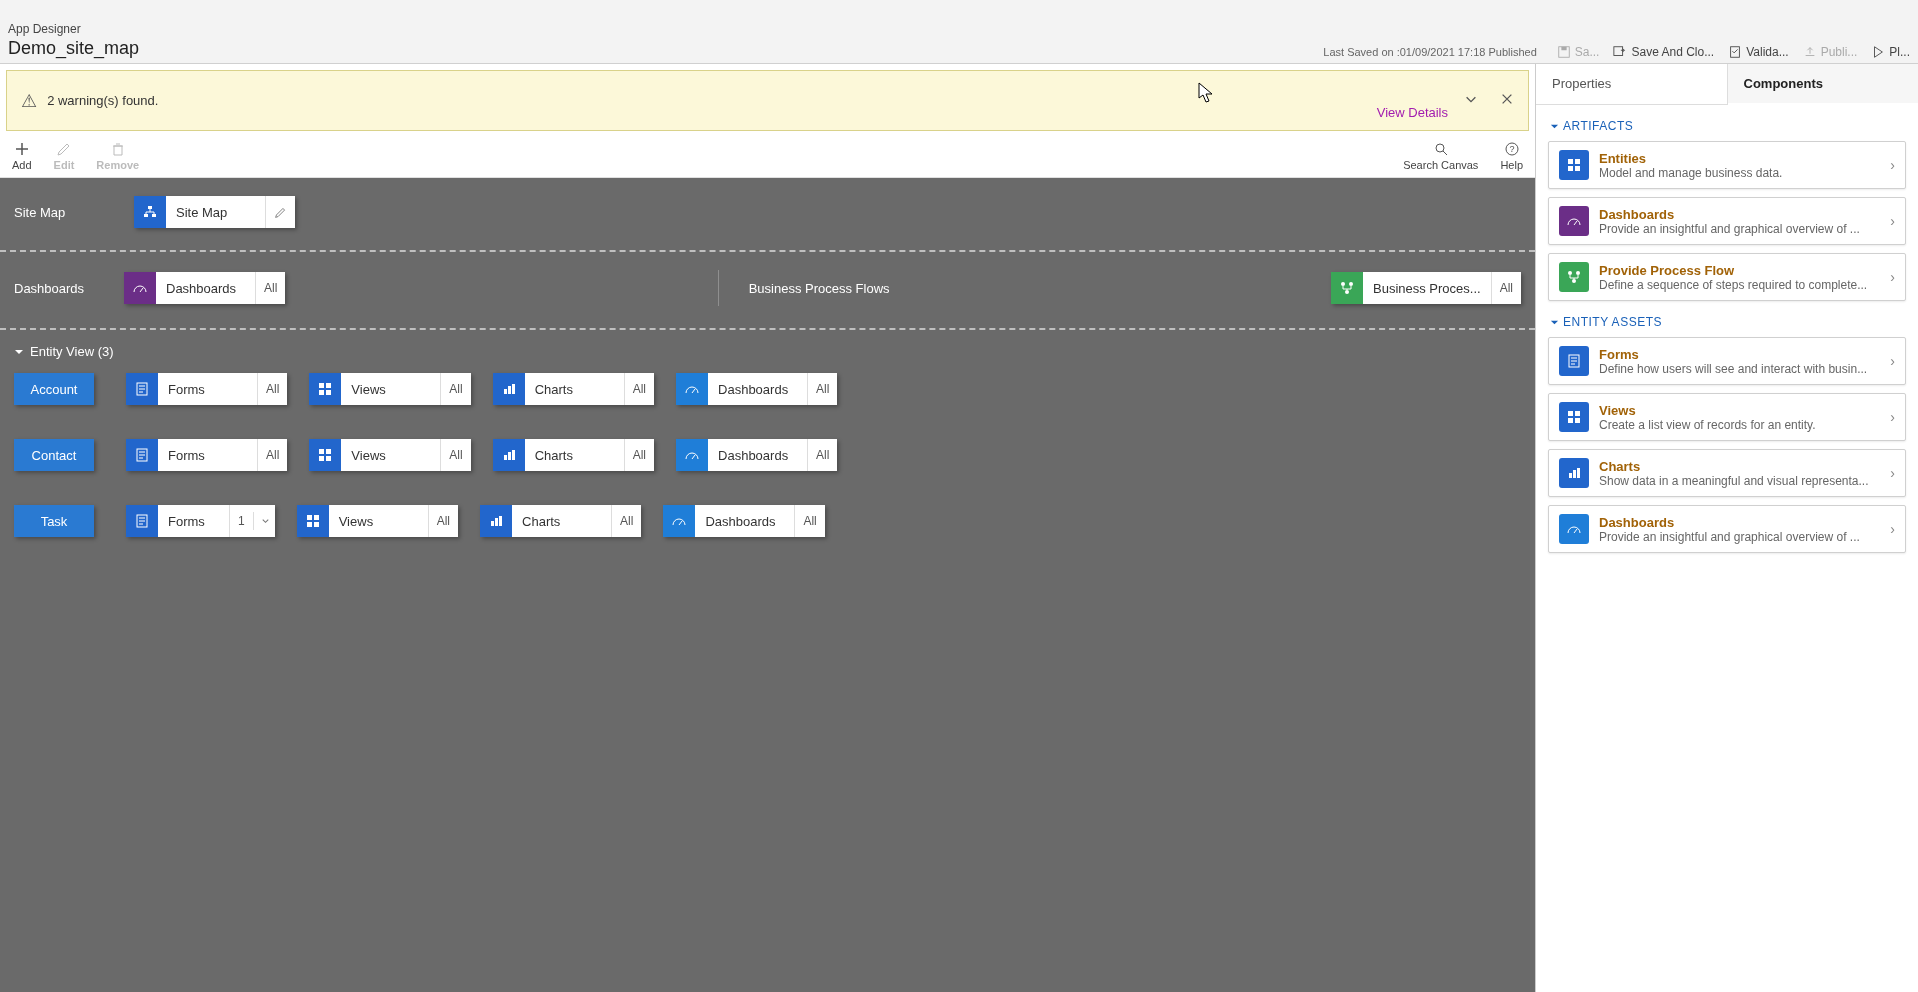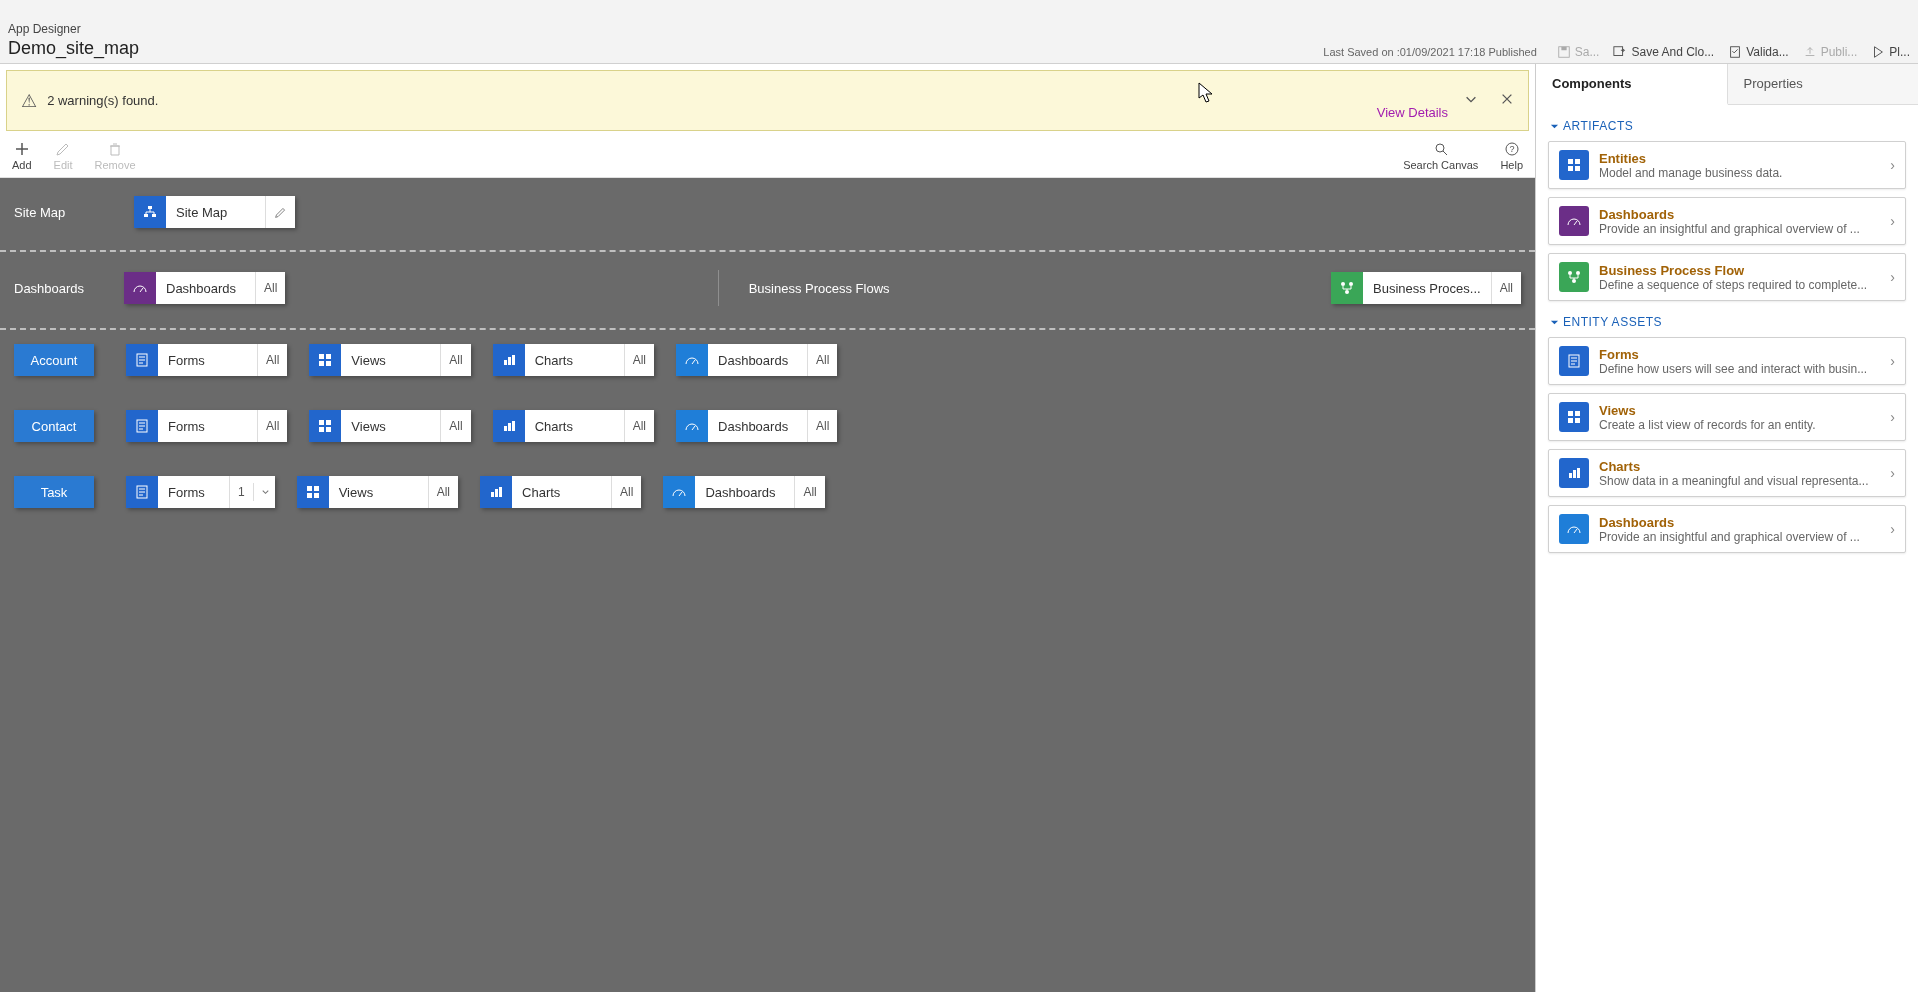--- a/index.html
+++ b/index.html
@@ -22,21 +22,21 @@
 .warning-bar { background: #fcf8d9; border: 1px solid #d9d28a; margin: 6px; display: flex; align-items: center; padding: 10px 14px; gap: 10px; position: relative; }
 .warning-bar .warn-icon { font-size: 18px; color: #555; }
 .warning-bar .msg { flex: 1; font-size: 13px; color: #333; }
 .warning-bar .view-details { color: #a21caf; font-size: 13px; cursor: pointer; margin-right: 6px; margin-top: 24px; }
 .warning-bar .chev { color: #555; cursor: pointer; margin-right: 12px; }
 .warning-bar .close { color: #555; cursor: pointer; font-size: 14px; }
 
 .toolbar { display: flex; justify-content: space-between; padding: 4px 12px 6px 12px; border-bottom: 1px solid #e0e0e0; }
 .toolbar-group { display: flex; gap: 22px; }
 .tool-btn { display: flex; flex-direction: column; align-items: center; gap: 2px; cursor: pointer; font-size: 11px; color: #444; }
-.tool-btn.disabled { color: #bbb; }
+.tool-btn.disabled { color: #bbb; font-weight: bold; }
 .tool-btn svg { width: 16px; height: 16px; }
 
 .canvas { flex: 1; background: #6a6a6a; overflow: auto; position: relative; padding-bottom: 31px; }
 .canvas-inner { }
 
 .section { padding: 18px 14px 22px 14px; border-bottom: 2px dashed #c0c0c0; display: flex; align-items: center; gap: 40px; flex-wrap: wrap; }
 .section .label { color: #fff; font-size: 13px; min-width: 80px; }
 
 .tile-group { display: flex; align-items: center; box-shadow: 2px 2px 4px rgba(0,0,0,0.3); height: 32px; }
 .tile-icon { width: 32px; height: 32px; display: flex; align-items: center; justify-content: center; color: #fff; flex-shrink: 0; }
@@ -239,20 +239,26 @@
                   <circle cx="8" cy="12" r="2" fill="#fff"></circle>
                   <path d="M4 6 v3 h8 v-3 M8 9 v1" stroke="#fff" fill="none"></path>
                 </svg>
             </div>
             <div class="tile-body" style="min-width:96px;">Business Proces...</div>
             <div class="tile-end">All</div>
           </div>
         </div>
 
         <div class="row-section">
+          <div class="row-header">
+            <svg viewBox="0 0 10 10">
+                <path d="M1 3 L5 7 L9 3 Z"></path>
+              </svg>
+            <span>Entity View (3)</span>
+          </div>
 
           <div class="entity-row">
             <div class="entity-btn">Account</div>
             <div class="tile-group">
               <div class="tile-icon blue">
                   <svg class="ic" viewBox="0 0 16 16">
                     <rect x="3" y="2" width="10" height="12" fill="none" stroke="#fff"></rect>
                     <path d="M5 5 h6 M5 8 h6 M5 11 h4" stroke="#fff"></path>
                   </svg>
                 </div>
@@ -393,22 +399,22 @@
             </div>
           </div>
 
         </div>
       </div>
     </div>
   </div>
 
   <div class="side-panel">
     <div class="tabs">
+      <div class="tab">Properties</div>
       <div class="tab active">Components</div>
-      <div class="tab">Properties</div>
     </div>
     <div class="panel-body">
       <div class="group-head">
         <svg viewBox="0 0 10 10">
             <path d="M1 3 L5 7 L9 3 Z"></path>
           </svg>
         <span>ARTIFACTS</span>
       </div>
 
       <div class="card">
@@ -444,21 +450,21 @@
       <div class="card">
         <div class="card-icon green">
             <svg class="ic" viewBox="0 0 16 16">
               <circle cx="4" cy="4" r="2" fill="#fff"></circle>
               <circle cx="12" cy="4" r="2" fill="#fff"></circle>
               <circle cx="8" cy="12" r="2" fill="#fff"></circle>
               <path d="M4 6 v3 h8 v-3 M8 9 v1" stroke="#fff" fill="none"></path>
             </svg>
           </div>
         <div class="card-text">
-          <div class="card-title">Business Process Flow</div>
+          <div class="card-title">Provide Process Flow</div>
           <div class="card-desc">Define a sequence of steps required to complete...</div>
         </div>
         <div class="card-chev">›</div>
       </div>
 
       <div class="group-head" style="margin-top:14px;">
         <svg viewBox="0 0 10 10">
             <path d="M1 3 L5 7 L9 3 Z"></path>
           </svg>
         <span>ENTITY ASSETS</span>

